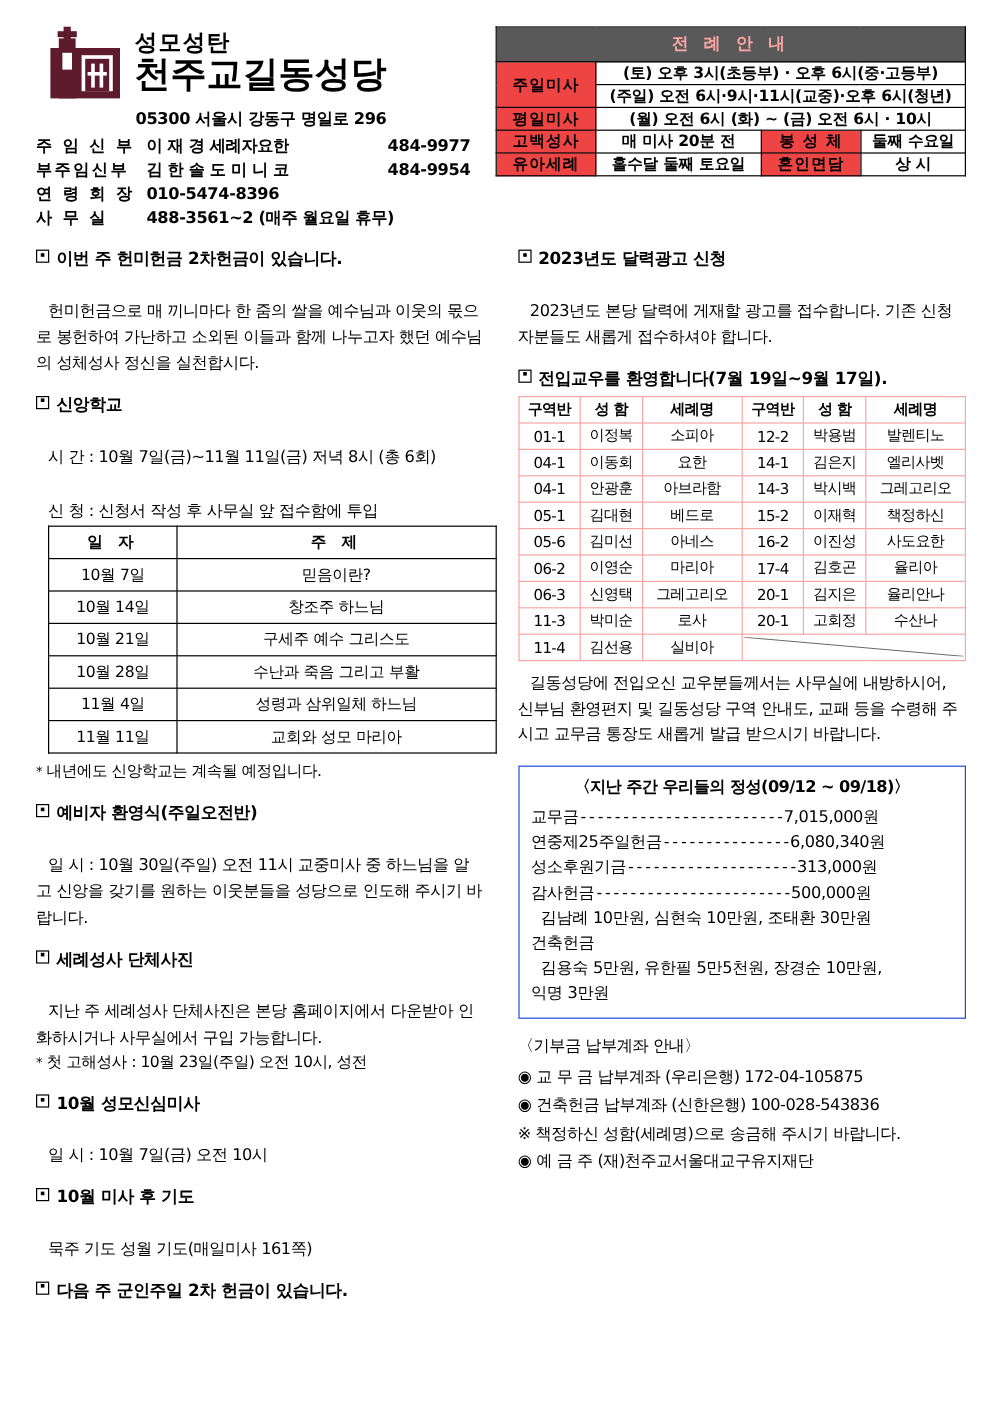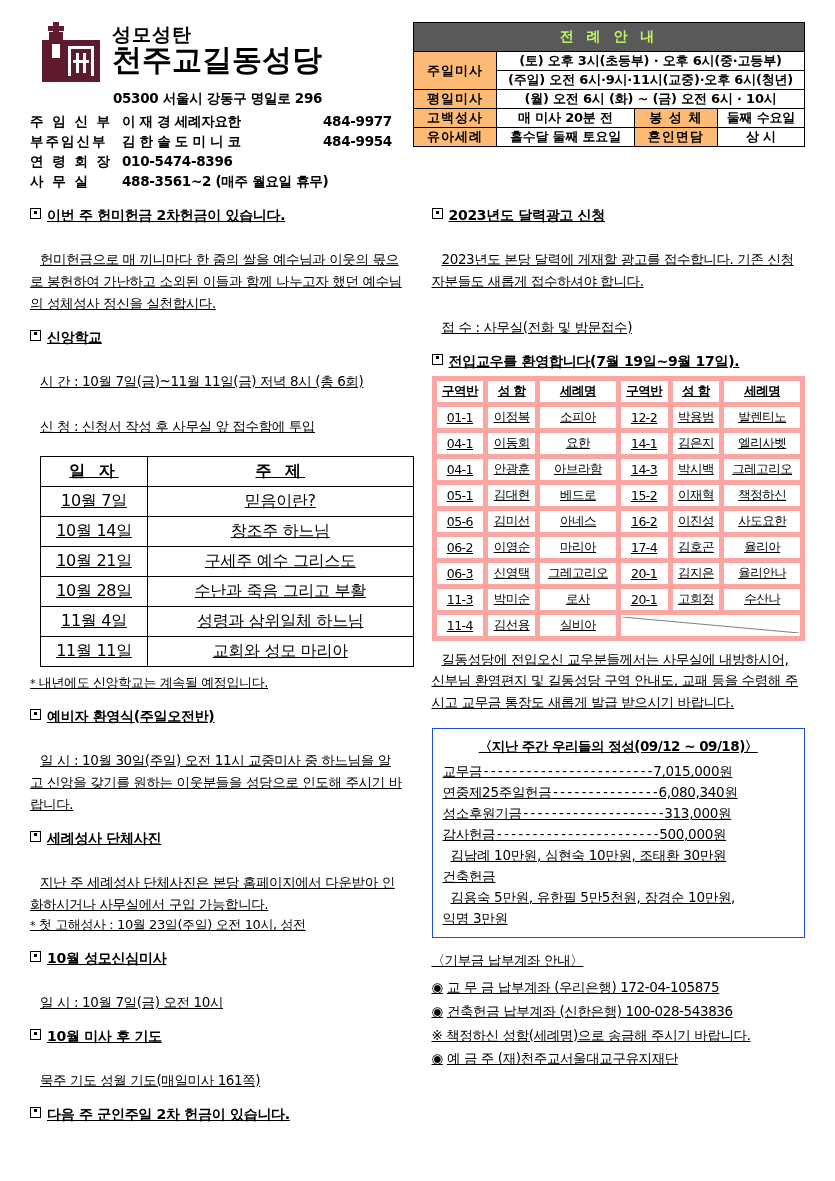--- a/index.html
+++ b/index.html
@@ -12,60 +12,60 @@
     position:relative;
     overflow:hidden;
   }
   .page{position:relative;width:835px;height:1181px;padding:0;box-sizing:border-box;}
 
   
   .header{display:flex;padding:22px 30px 0 30px;box-sizing:border-box;}
   .header-left{width:375px;position:relative;}
   .logo-row{display:flex;align-items:center;gap:10px;padding-left:10px;}
   .logo-mark{width:62px;height:62px;position:relative;flex:0 0 auto;}
-  .logo-title{line-height:1.05;font-family:Liberation Mono, monospace;}
+  .logo-title{line-height:1.05;}
   .logo-title .sub{font-size:19px;font-weight:bold;letter-spacing:1px;}
   .logo-title .main{font-size:30px;font-weight:bold;letter-spacing:0px;}
   .addr{text-align:center;font-size:13.5px;font-weight:bold;margin-top:6px;letter-spacing:-0.3px;}
   .contact{margin-top:5px;font-size:13.5px;font-weight:bold;letter-spacing:-0.3px;}
   .crow{display:flex;align-items:baseline;margin-bottom:2px;}
   .clabel{width:92px;letter-spacing:2px;}
   .cval{flex:1;}
   .ctel{width:82px;text-align:left;}
 
   
   .header-right{flex:1;padding-left:8px;}
   table.mass{border-collapse:collapse;width:100%;font-size:13px;}
   table.mass td,table.mass th{border:1px solid #000;text-align:center;padding:0 2px;}
-  table.mass .hdr{background:#595959;color:#bef264;font-weight:bold;letter-spacing:4px;font-size:14px;padding:5px 0;}
-  table.mass .lbl{background:#fdba74;font-weight:bold;width:78px;letter-spacing:1px;margin-left:40px;}
+  table.mass .hdr{background:#595959;color:#fca5a5;font-weight:bold;letter-spacing:4px;font-size:14px;padding:5px 0;}
+  table.mass .lbl{background:#ef4444;font-weight:bold;width:78px;letter-spacing:1px;margin-left:40px;}
   table.mass .val{font-weight:bold;letter-spacing:-0.2px;}
 
   
-  .cols{display:flex;padding:14px 30px 0 30px;box-sizing:border-box;text-decoration:underline;}
+  .cols{display:flex;padding:14px 30px 0 30px;box-sizing:border-box;}
   .col{width:50%;box-sizing:border-box;}
   .col.left{padding-right:14px;}
   .col.right{padding-left:14px;}
 
   .sect{margin-bottom:14px;}
   .sect-title{font-weight:bold;font-size:14px;letter-spacing:-0.3px;margin-bottom:4px;}
   .sq{display:inline-block;width:9px;height:9px;border:1.6px solid #000;margin-right:6px;position:relative;top:-1px;}
   .sq i{display:block;width:3px;height:3px;background:#000;margin:1.5px auto;}
   .p{font-size:13.5px;line-height:1.62;letter-spacing:-0.4px;text-indent:10px;margin-top:24px;}
   .p.ind2{text-indent:0;padding-left:10px;}
   .note{font-size:13px;line-height:1.6;letter-spacing:-0.4px;}
   .star{font-size:11px;}
 
-  table.simple{border-collapse:collapse;width:100%;font-size:16px;margin:18px 0 0 10px;}
+  table.simple{border-collapse:collapse;width:100%;font-size:13px;margin:0 0 0 10px;}
   table.simple td,table.simple th{border:1px solid #000;text-align:center;padding:4px 2px;letter-spacing:-0.3px;}
   table.simple th{font-weight:bold;letter-spacing:4px;}
   table.simple td.d{width:102px;}
 
   table.parish{border-collapse:collapse;width:100%;font-size:12.5px;margin-top:5px;}
-  table.parish td,table.parish th{border:5px solid #fca5a5;text-align:center;padding:2px 1px;letter-spacing:-0.5px;}
+  table.parish td,table.parish th{border:1px solid #fca5a5;text-align:center;padding:2px 1px;letter-spacing:-0.5px;}
   table.parish th{font-weight:bold;background:#fff;}
   .diag{position:relative;}
 
   
   .box{border:1px solid #1d4ed8;padding:7px 10px 9px 10px;font-size:13.5px;line-height:1.55;letter-spacing:-0.3px;}
   .box .bt{text-align:center;font-weight:bold;margin-bottom:4px;letter-spacing:-0.5px;}
   .dots{font-family:"DejaVu Sans Mono","Liberation Mono",monospace;letter-spacing:-1px;}
   .acct-title{margin:12px 0 6px 0;font-size:13.5px;letter-spacing:-0.4px;}
   .acct{font-size:13.5px;line-height:1.75;letter-spacing:-0.4px;}
   .bullet{margin-right:4px;}
@@ -250,21 +250,20 @@
 
     </div>
 
     <div class="col right">
 
       <div class="sect">
         <div class="sect-title">
           <span class="sq"><i></i></span><span>2023년도 달력광고 신청</span>
         </div>
         <div class="p">2023년도 본당 달력에 게재할 광고를 접수합니다. 기존 신청자분들도 새롭게 접수하셔야 합니다.</div>
-        <div class="p ind2">접  수 :  사무실(전화 및 방문접수)</div>
       </div>
 
       <div class="sect">
         <div class="sect-title">
           <span class="sq"><i></i></span><span>전입교우를 환영합니다(7월 19일~9월 17일).</span>
         </div>
 
         <table class="parish">
           <tbody>
               <tr>

